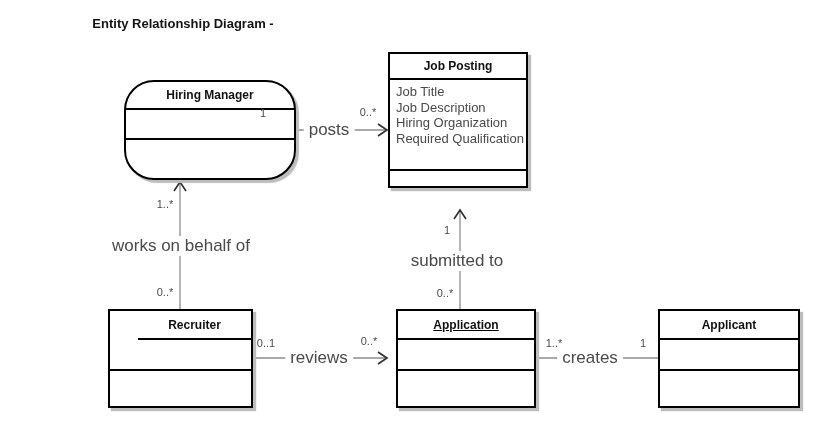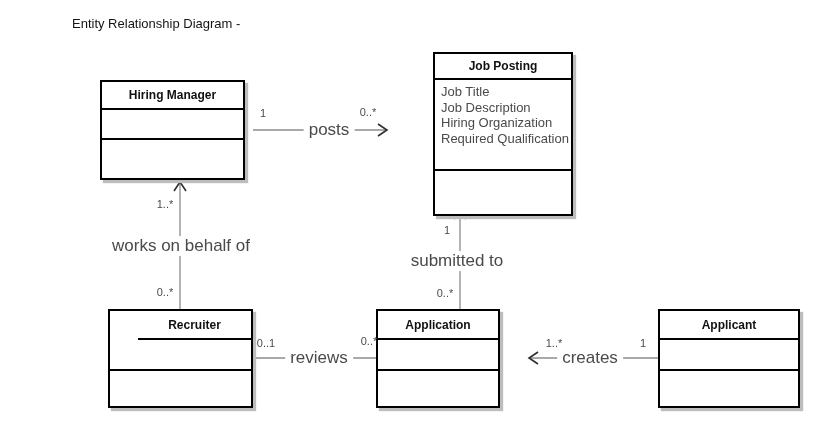--- a/index.html
+++ b/index.html
@@ -6,21 +6,22 @@
   .canvas{
     position:relative;
     width:828px;height:430px;
     background:#ffffff;
     font-family:"Liberation Sans", sans-serif;
     overflow:hidden;
   }
   .title{
     position:absolute;
     left:72px;top:16px;width:222px;
-    font-size:13px;font-weight:normal;color:#141414;
+    text-align:center;
+    font-size:13px;font-weight:bold;color:#141414;
     line-height:16px;
   }
   .wires{position:absolute;left:0;top:0;width:828px;height:430px;}
   .wires path.line{stroke:#8c8c8c;stroke-width:1.3;fill:none;}
   .wires path.arrow{stroke:#2e2e2e;stroke-width:1.6;fill:none;}
   .entity{
     position:absolute;
     background:#ffffff;
     border:2px solid #000000;
     box-sizing:border-box;
@@ -75,44 +76,44 @@
     <path class="line" d="M460 309 V211"></path>
     <path class="arrow" d="M454 219 L460 210 L466 219"></path>
 
     <path class="line" d="M253 358 H386"></path>
     <path class="arrow" d="M378 352 L387 358 L378 364"></path>
 
     <path class="line" d="M658 358 H530"></path>
     <path class="arrow" d="M538 352 L529 358 L538 364"></path>
   </svg>
 
-  <div class="entity" style="left:100px;top:80px;width:145px;height:100px;">
+  <div class="entity" style="left:124px;top:80px;width:172px;height:100px;border-radius:30px;">
     <div class="entity-header" style="height:26px;">Hiring Manager</div>
     <div class="entity-row" style="height:28px;"></div>
     <div class="entity-row last"></div>
   </div>
 
-  <div class="entity" style="left:388px;top:52px;width:140px;height:164px;margin-left:45px;">
+  <div class="entity" style="left:388px;top:52px;width:140px;height:136px;">
     <div class="entity-header" style="height:24px;">Job Posting</div>
     <div class="entity-attrs" style="height:85px;">
       <div>Job Title</div>
       <div>Job Description</div>
       <div>Hiring Organization</div>
       <div>Required Qualification</div>
     </div>
     <div class="entity-row last"></div>
   </div>
 
   <div class="entity" style="left:108px;top:309px;width:145px;height:99px;">
     <div class="entity-header" style="height:27px;margin-left:28px;">Recruiter</div>
     <div class="entity-row" style="height:29px;"></div>
     <div class="entity-row last"></div>
   </div>
 
-  <div class="entity" style="left:376px;top:309px;width:124px;height:99px;">
+  <div class="entity" style="left:396px;top:309px;width:140px;height:99px;text-decoration:underline;">
     <div class="entity-header" style="height:27px;">Application</div>
     <div class="entity-row" style="height:29px;"></div>
     <div class="entity-row last"></div>
   </div>
 
   <div class="entity" style="left:658px;top:309px;width:142px;height:99px;">
     <div class="entity-header" style="height:27px;">Applicant</div>
     <div class="entity-row" style="height:29px;"></div>
     <div class="entity-row last"></div>
   </div>

